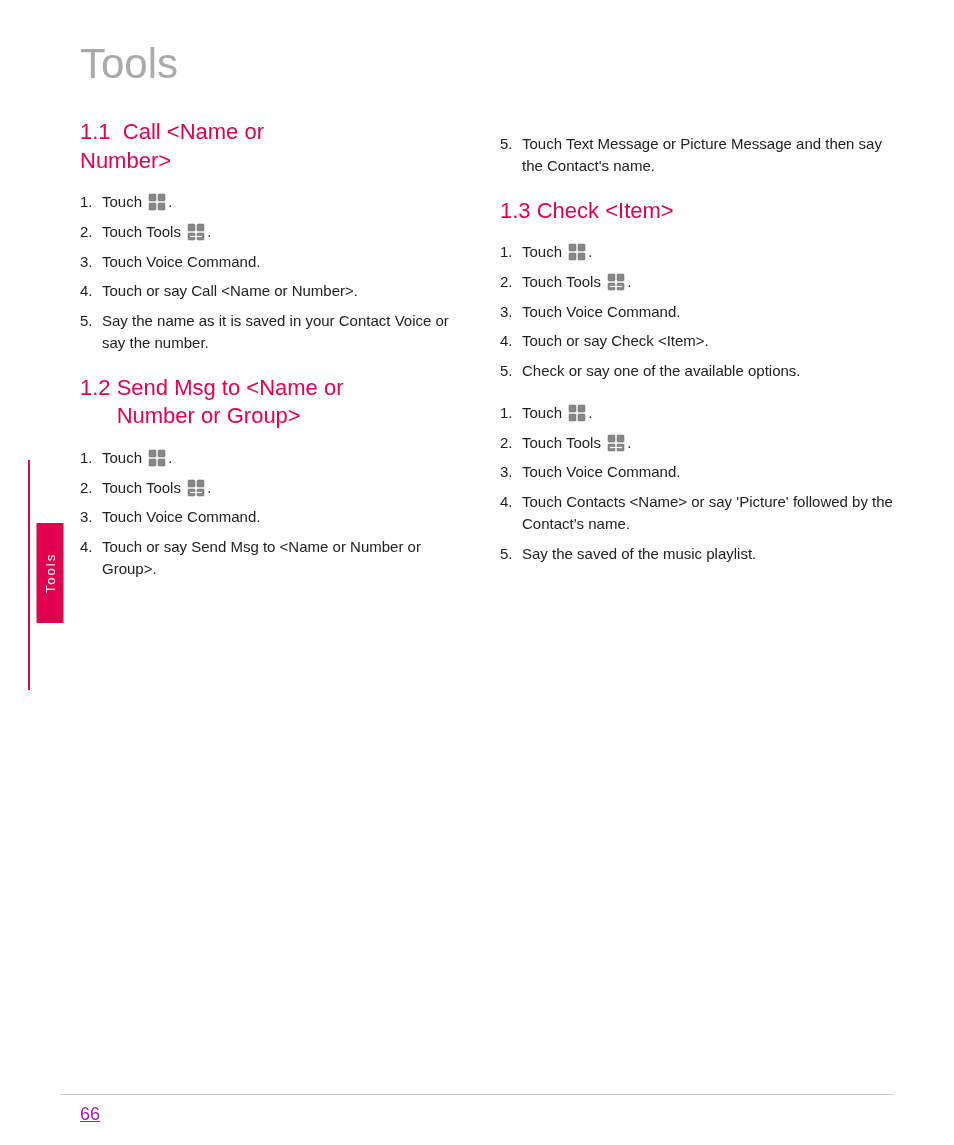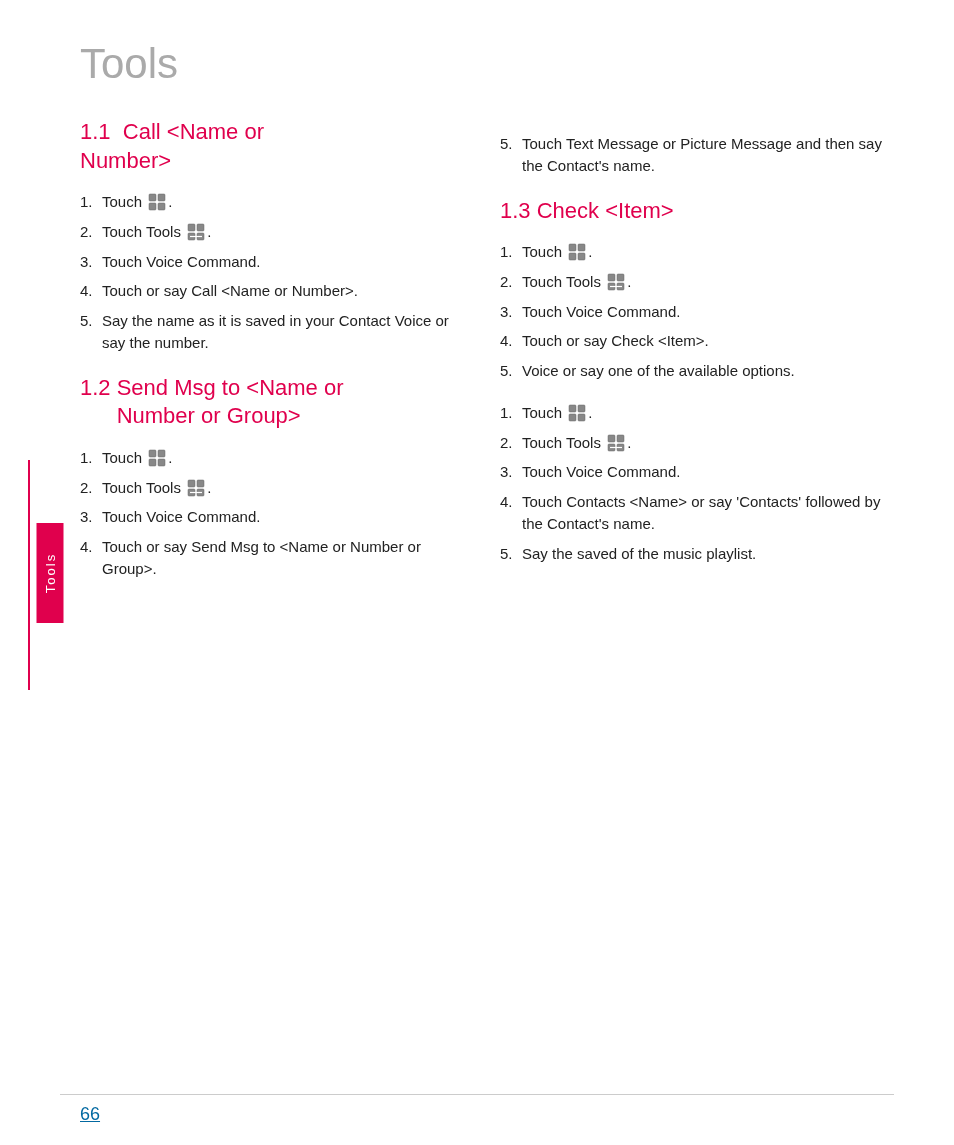--- a/index.html
+++ b/index.html
@@ -125,21 +125,21 @@
       white-space: nowrap;
       width: 100px;
       text-align: center;
     }
 
     .page-number {
       position: absolute;
       bottom: 20px;
       left: 80px;
       font-size: 18px;
-      color: #0369a1;
+      color: #a21caf;
       text-decoration: underline;
     }
 
     .divider {
       position: absolute;
       bottom: 50px;
       left: 60px;
       right: 60px;
       height: 1px;
       background: #ccc;
@@ -298,21 +298,21 @@
         <li class="step-item">
           <span class="step-num">3.</span>
           <span class="step-text">Touch <b>Voice Command</b>.</span>
         </li>
         <li class="step-item">
           <span class="step-num">4.</span>
           <span class="step-text">Touch or say <b>Check &lt;Item&gt;</b>.</span>
         </li>
         <li class="step-item">
           <span class="step-num">5.</span>
-          <span class="step-text">Voice or say one of the available options.</span>
+          <span class="step-text">Check or say one of the available options.</span>
         </li>
       </ol>
     </div>
 
     <div class="section">
       <ol class="step-list">
         <li class="step-item">
           <span class="step-num">1.</span>
           <span class="step-text">Touch
             <span class="icon-grid">
@@ -338,21 +338,21 @@
               </svg>
             </span>.
           </span>
         </li>
         <li class="step-item">
           <span class="step-num">3.</span>
           <span class="step-text">Touch <b>Voice Command</b>.</span>
         </li>
         <li class="step-item">
           <span class="step-num">4.</span>
-          <span class="step-text">Touch <b>Contacts &lt;Name&gt;</b> or say '<b>Contacts</b>' followed by the Contact's name.</span>
+          <span class="step-text">Touch <b>Contacts &lt;Name&gt;</b> or say '<b>Picture</b>' followed by the Contact's name.</span>
         </li>
         <li class="step-item">
           <span class="step-num">5.</span>
           <span class="step-text">Say the saved of the music playlist.</span>
         </li>
       </ol>
     </div>
 
   </div>
 </div>

